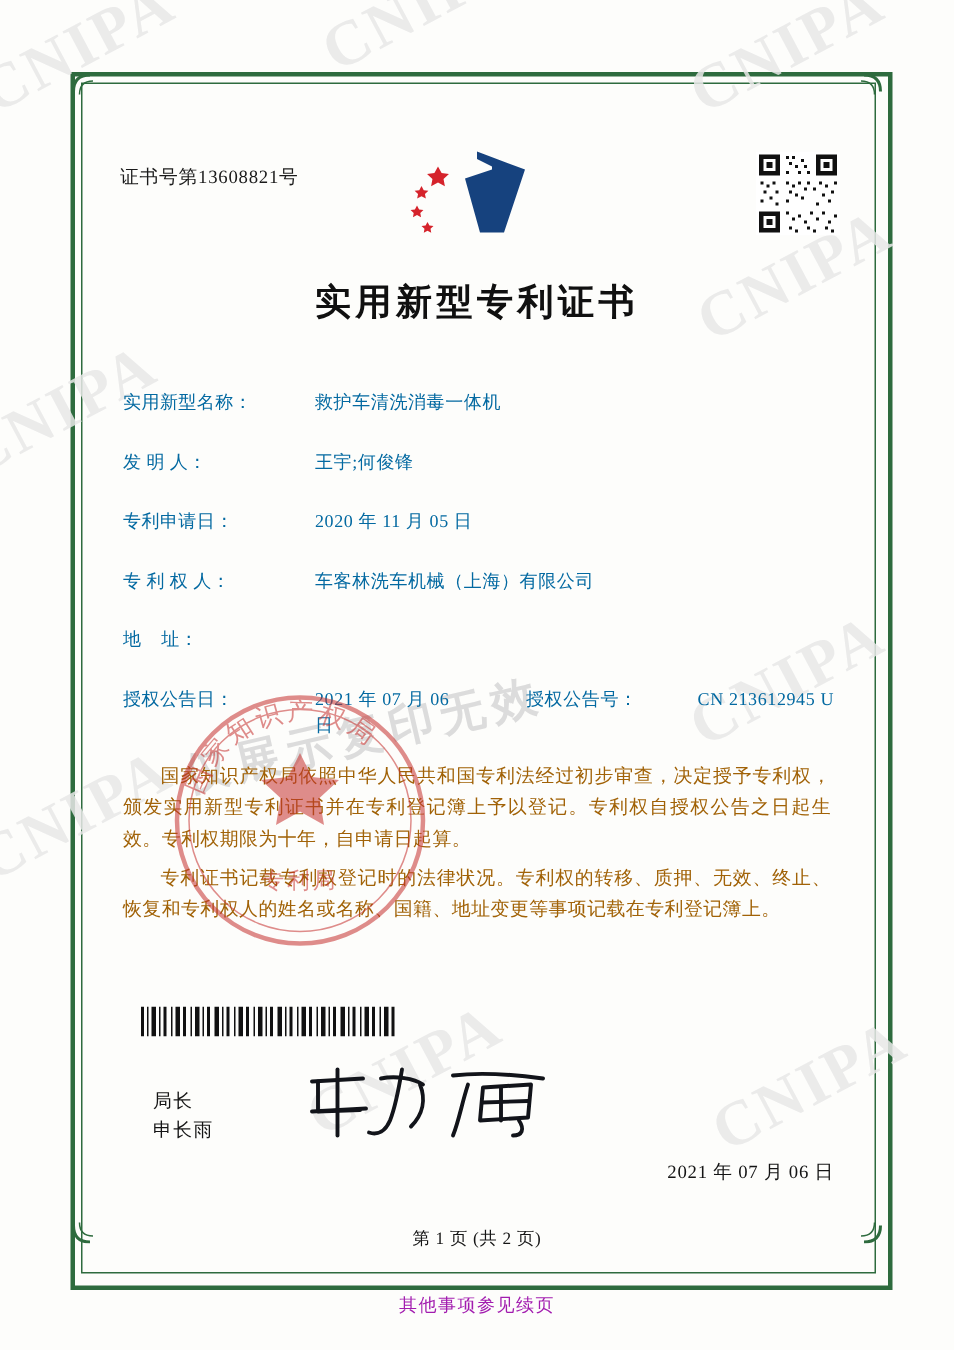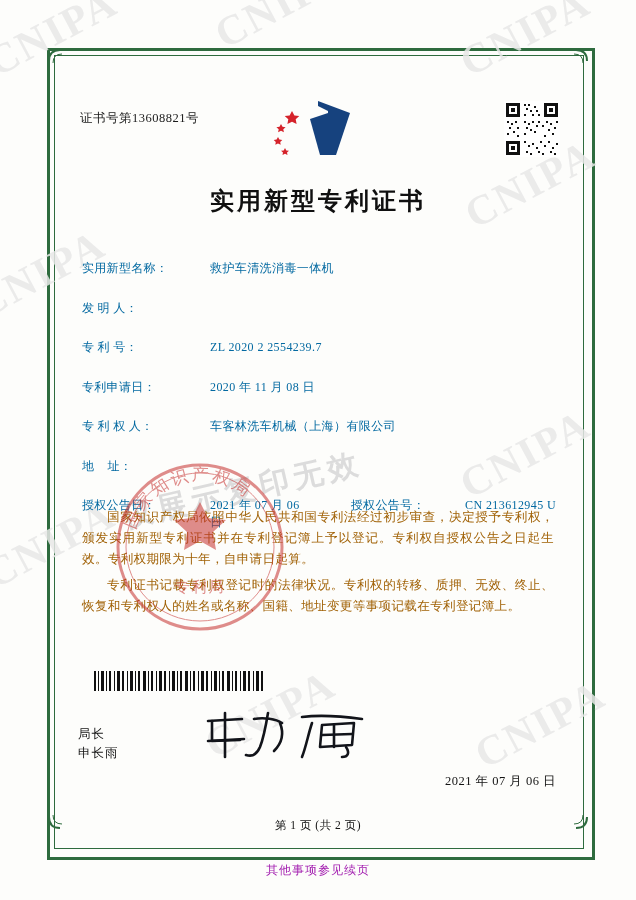--- a/index.html
+++ b/index.html
@@ -188,21 +188,21 @@
   .barcode {
     position: absolute;
     left: 40px;
     top: 616px;
     width: 170px;
     height: 20px;
   }
 
   .sig-label {
     position: absolute;
-    left: 24px;
+    left: 48px;
     top: 670px;
     font-size: 12.5px;
     line-height: 19px;
     color: #141414;
     letter-spacing: 1px;
   }
   .signature {
     position: absolute;
     left: 140px;
     top: 652px;
@@ -379,28 +379,25 @@
 
     <div class="title">实用新型专利证书</div>
 
     <div class="fields">
       <div class="field">
         <span class="lab">实用新型名称：</span>
         <span class="val">救护车清洗消毒一体机</span>
       </div>
       <div class="field">
         <span class="lab">发 明 人：</span>
-      </div>
-      <div class="field">
-        <span class="lab">专 利 号：</span>
-        <span class="val">ZL 2020 2 2554239.7</span>
+        <span class="val">王宇;何俊锋</span>
       </div>
       <div class="field">
         <span class="lab">专利申请日：</span>
-        <span class="val">2020 年 11 月 08 日</span>
+        <span class="val">2020 年 11 月 05 日</span>
       </div>
       <div class="field">
         <span class="lab">专 利 权 人：</span>
         <span class="val">车客林洗车机械（上海）有限公司</span>
       </div>
       <div class="field">
         <span class="lab">地    址：</span>
       </div>
       <div class="field">
         <span class="lab">授权公告日：</span>

